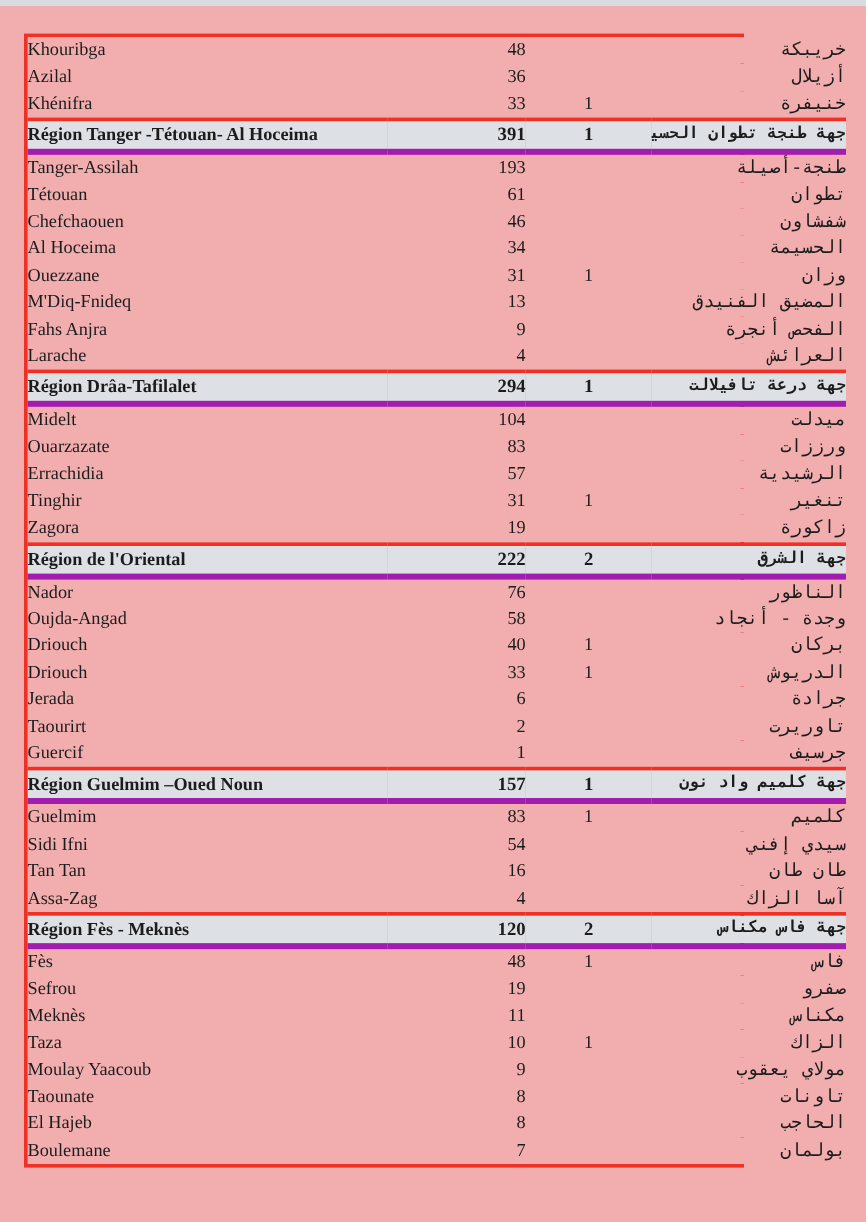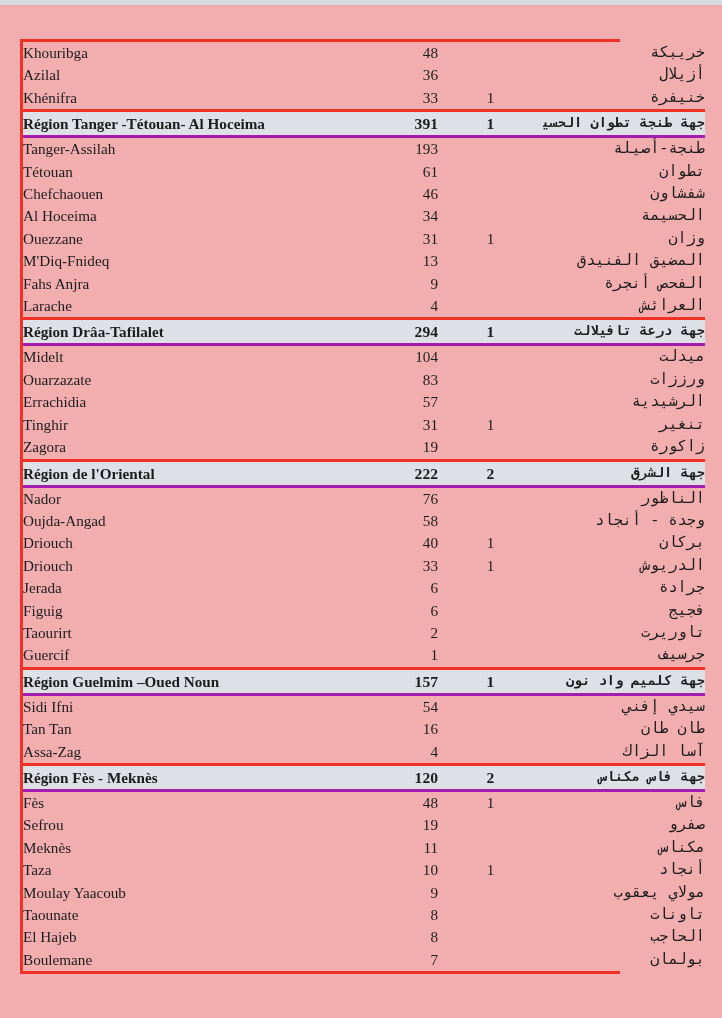--- a/index.html
+++ b/index.html
@@ -24,21 +24,21 @@
   .sheet {
     position: absolute;
     top: 5px; left: 0;
     width: 722px;
     height: 1013px;
     background: #f2aeae;
   }
   .table-wrap {
     position: absolute;
     left: 20px;
-    top: 34px;
+    top: 23px;
     width: 600px;
     border: 3px solid #ee3124;
     box-sizing: border-box;
     background: #f2aeae;
   }
   table.grid {
     border-collapse: collapse;
     width: 100%;
     table-layout: fixed;
   }
@@ -87,21 +87,21 @@
     font-size: 13.6px;
   }
   tr.region > td.cases,
   tr.region > td.deaths {
     font-size: 15.6px;
   }
 
   
   tr.region > td {
     border-top: 3px solid #ee3124;
-    border-bottom: 3px solid #a21caf;
+    border-bottom: 5px solid #a21caf;
   }
   tr.city > td {
     background: #f2aeae;
   }
 </style>
 </head>
 <body>
 
 <div class="top-strip"></div>
 
@@ -253,42 +253,42 @@
             <td class="deaths">1</td>
             <td class="ar">الدريوش</td>
           </tr>
           <tr class="city">
             <td class="fr">Jerada</td>
             <td class="cases">6</td>
             <td class="deaths"></td>
             <td class="ar">جرادة</td>
           </tr>
           <tr class="city">
-            <td class="fr">Figuig</td>
-            <td class="cases">6</td>
-            <td class="deaths"></td>
-            <td class="ar">فجيج</td>
-          </tr>
-          <tr class="city">
             <td class="fr">Taourirt</td>
             <td class="cases">2</td>
             <td class="deaths"></td>
             <td class="ar">تاوريرت</td>
           </tr>
           <tr class="city">
             <td class="fr">Guercif</td>
             <td class="cases">1</td>
             <td class="deaths"></td>
             <td class="ar">جرسيف</td>
           </tr>
           <tr class="region">
             <td class="fr">Région Guelmim –Oued Noun</td>
             <td class="cases">157</td>
             <td class="deaths">1</td>
             <td class="ar">جهة كلميم واد نون</td>
+          </tr>
+          <tr class="city">
+            <td class="fr">Guelmim</td>
+            <td class="cases">83</td>
+            <td class="deaths">1</td>
+            <td class="ar">كلميم</td>
           </tr>
           <tr class="city">
             <td class="fr">Sidi Ifni</td>
             <td class="cases">54</td>
             <td class="deaths"></td>
             <td class="ar">سيدي إفني</td>
           </tr>
           <tr class="city">
             <td class="fr">Tan Tan</td>
             <td class="cases">16</td>
@@ -322,21 +322,21 @@
           <tr class="city">
             <td class="fr">Meknès</td>
             <td class="cases">11</td>
             <td class="deaths"></td>
             <td class="ar">مكناس</td>
           </tr>
           <tr class="city">
             <td class="fr">Taza</td>
             <td class="cases">10</td>
             <td class="deaths">1</td>
-            <td class="ar">أنجاد</td>
+            <td class="ar">الزاك</td>
           </tr>
           <tr class="city">
             <td class="fr">Moulay Yaacoub</td>
             <td class="cases">9</td>
             <td class="deaths"></td>
             <td class="ar">مولاي يعقوب</td>
           </tr>
           <tr class="city">
             <td class="fr">Taounate</td>
             <td class="cases">8</td>

